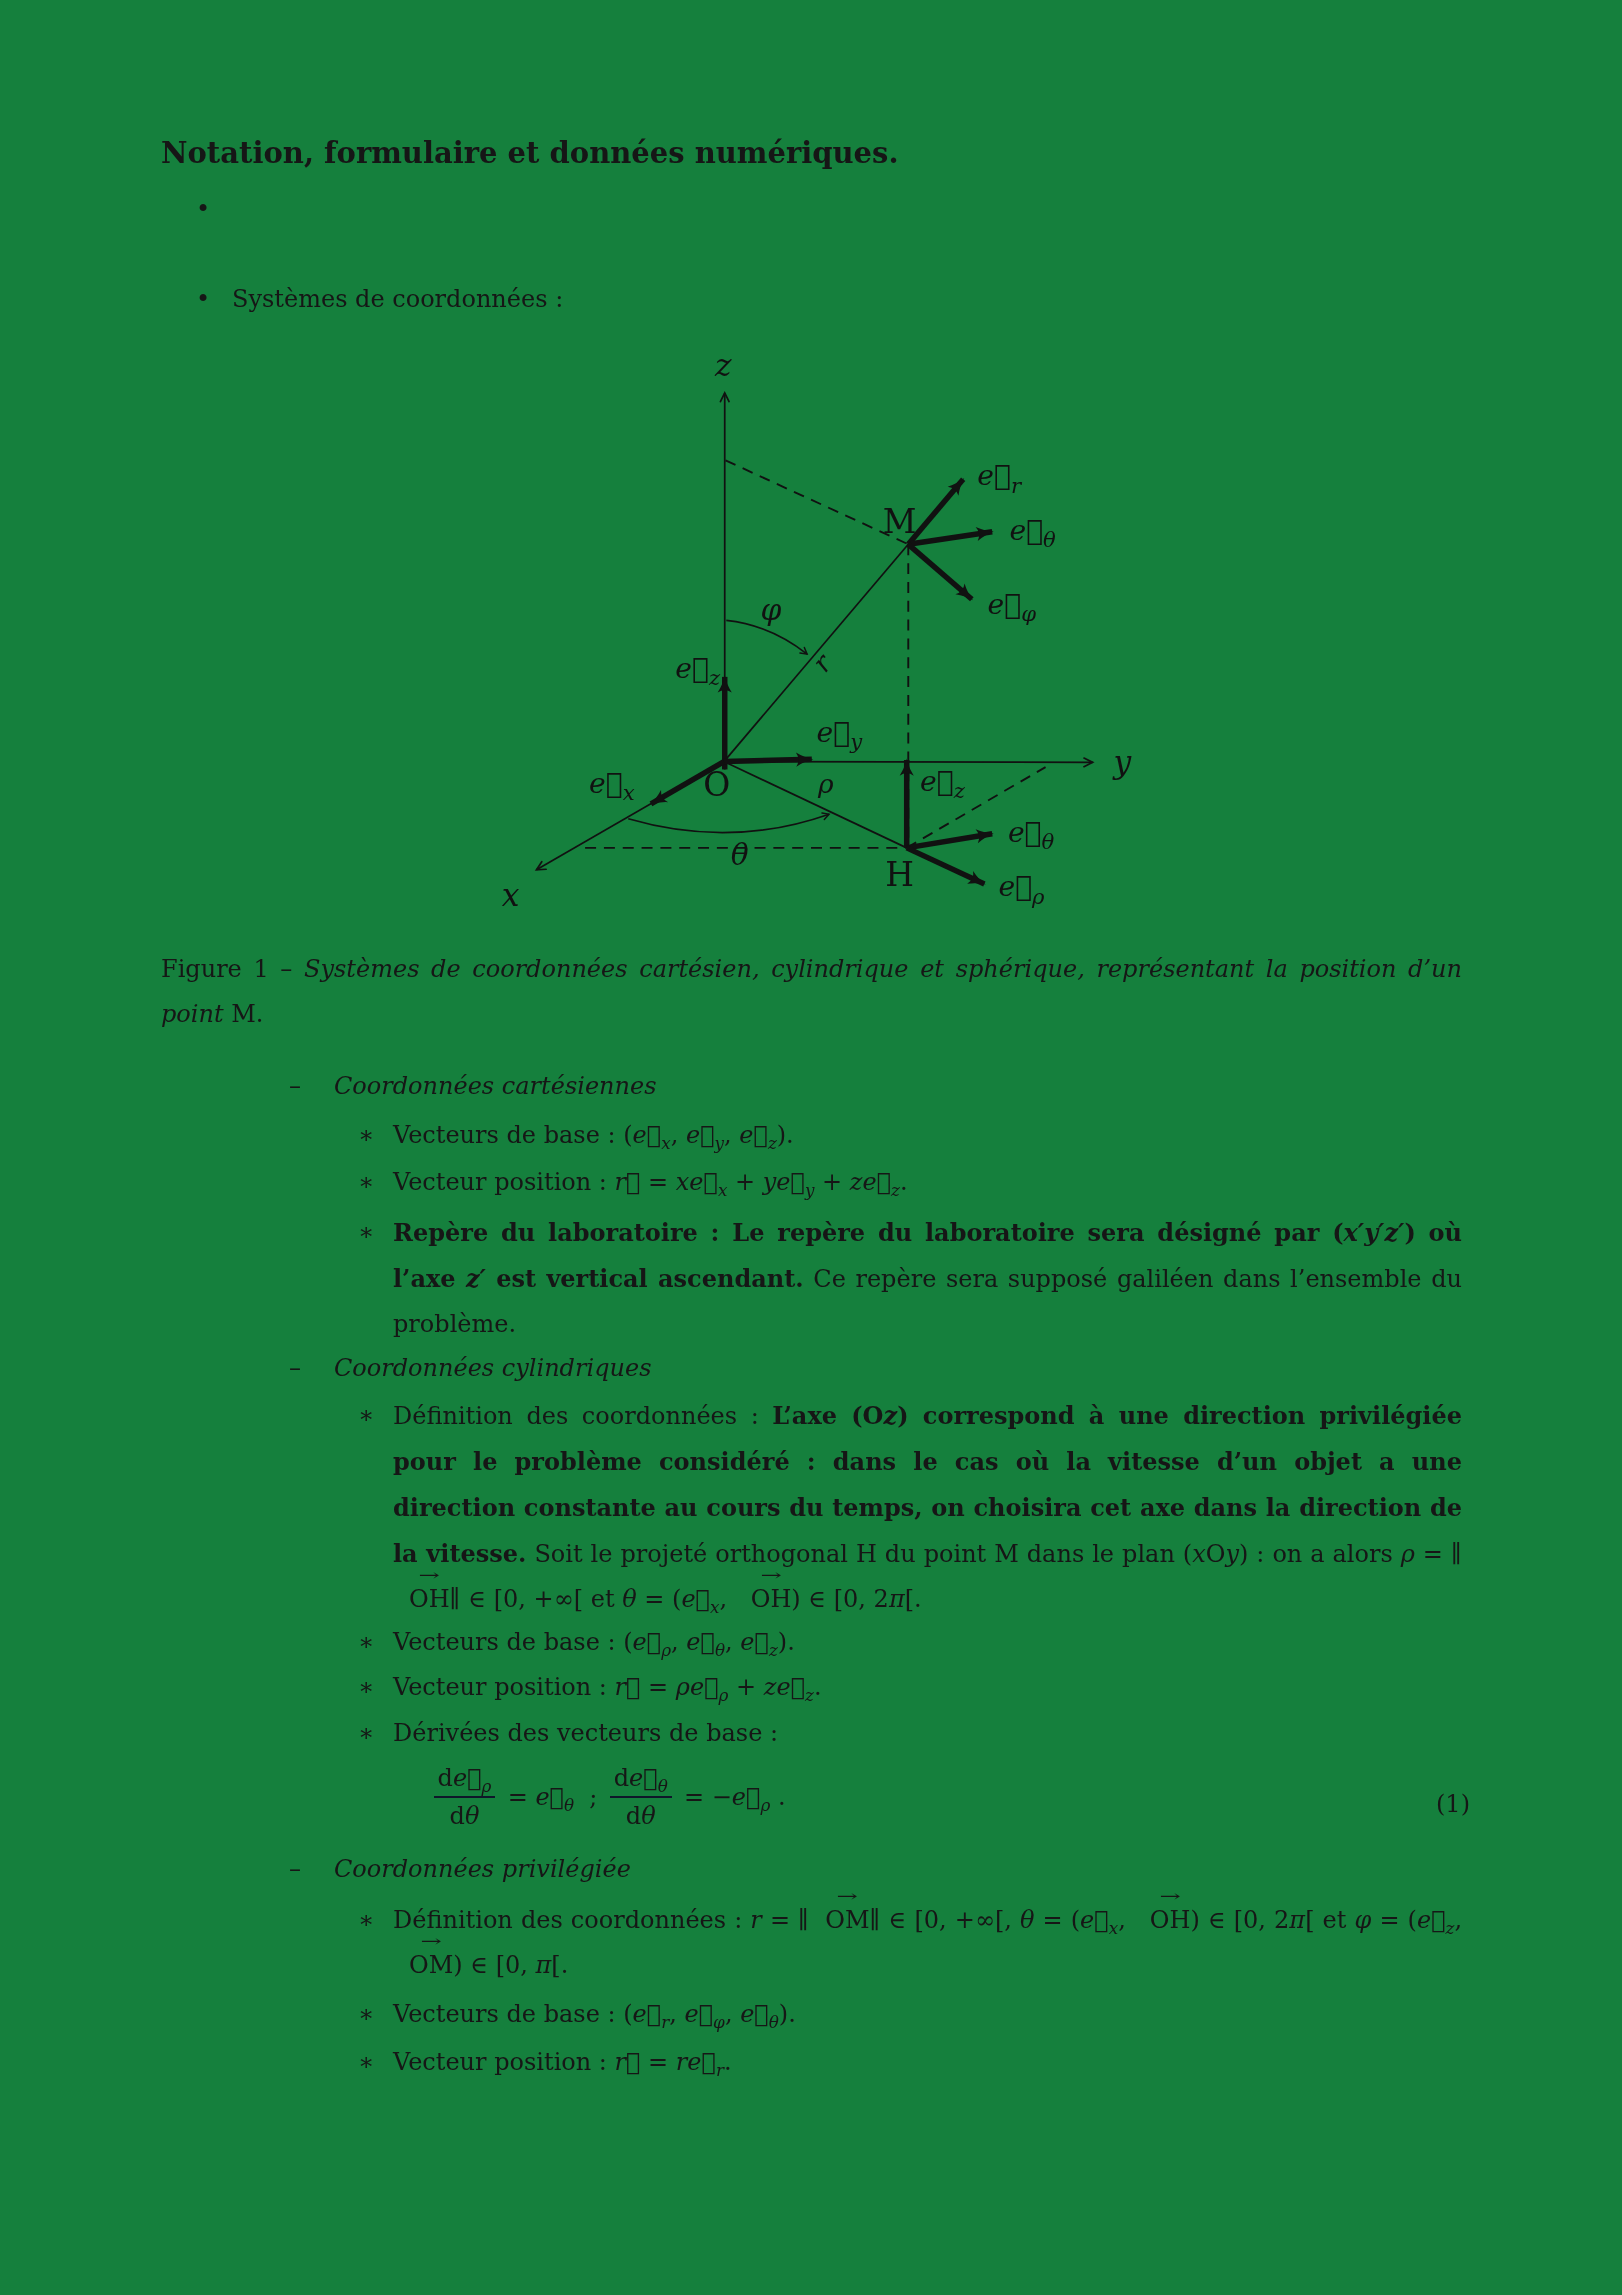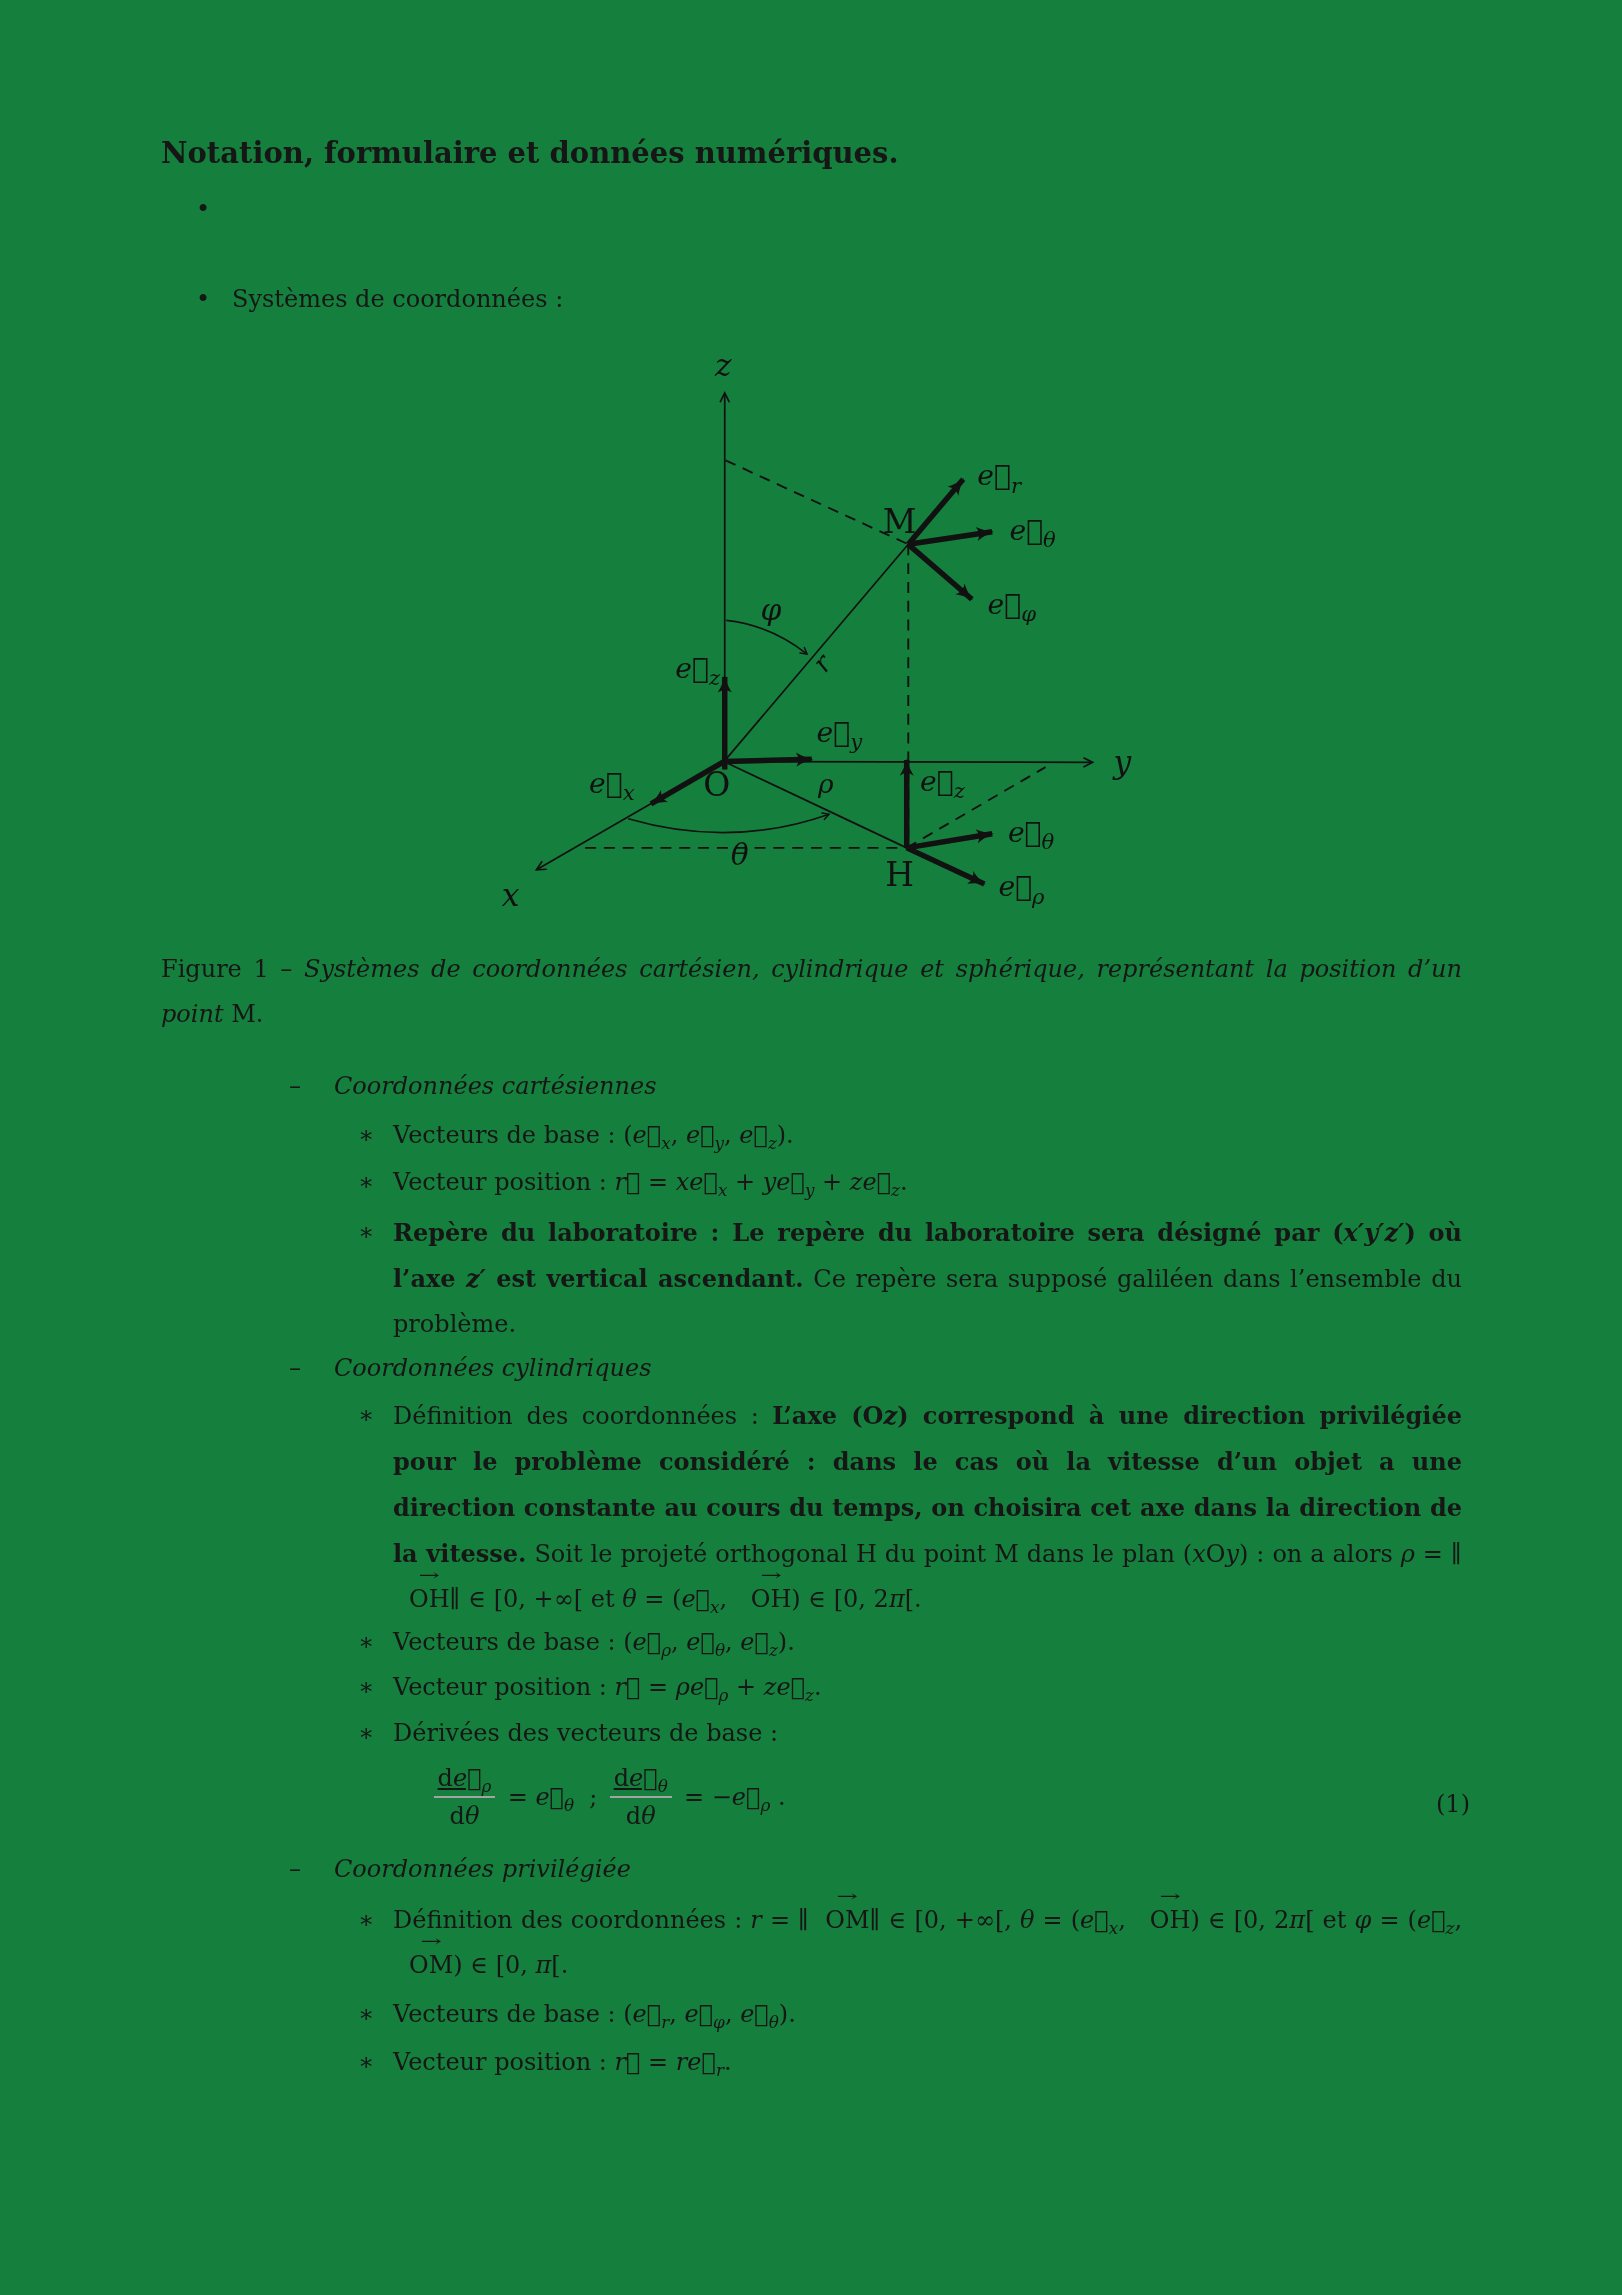--- a/index.html
+++ b/index.html
@@ -13,21 +13,21 @@
   .bullet-glyph{position:absolute;left:-36px;top:0;}
   .star-glyph{position:absolute;left:-35px;top:0;}
   .dash-glyph{position:absolute;left:-45px;top:0;font-style:normal;}
   sub{font-size:0.70em;line-height:0;}
   .ov{position:relative;display:inline-block;margin-left:16px;}
   .ov::after{content:"→";position:absolute;left:50%;top:-0.62em;transform:translateX(-50%) scaleX(1.7);
              font-size:0.62em;line-height:1;}
   .equation{position:absolute;display:flex;align-items:center;font-size:24px;}
   .frac{display:inline-block;text-align:center;vertical-align:middle;margin:0 4.7px;}
   .fnum,.fden{display:block;line-height:36px;padding:0 3.9px;}
-  .fnum{border-bottom:2px solid #a3a3a3;text-decoration:underline;}
+  .fnum{border-bottom:2px solid #0f172a;}
   .eqtxt{white-space:pre;}
   .eq-number{position:absolute;}
   .footer{position:absolute;width:100%;text-align:center;font-style:italic;}
   .caption{position:absolute;}
   svg text{fill:#111;}
   .axlab{font:italic 40px "DejaVu Serif",serif;}
   .ptlab{font:42px "DejaVu Serif",serif;}
   .anglab{font:italic 38px "DejaVu Serif",serif;}
   .smlab{font:italic 34px "DejaVu Serif",serif;}
   .vlab{font:italic 36px "DejaVu Serif",serif;}

